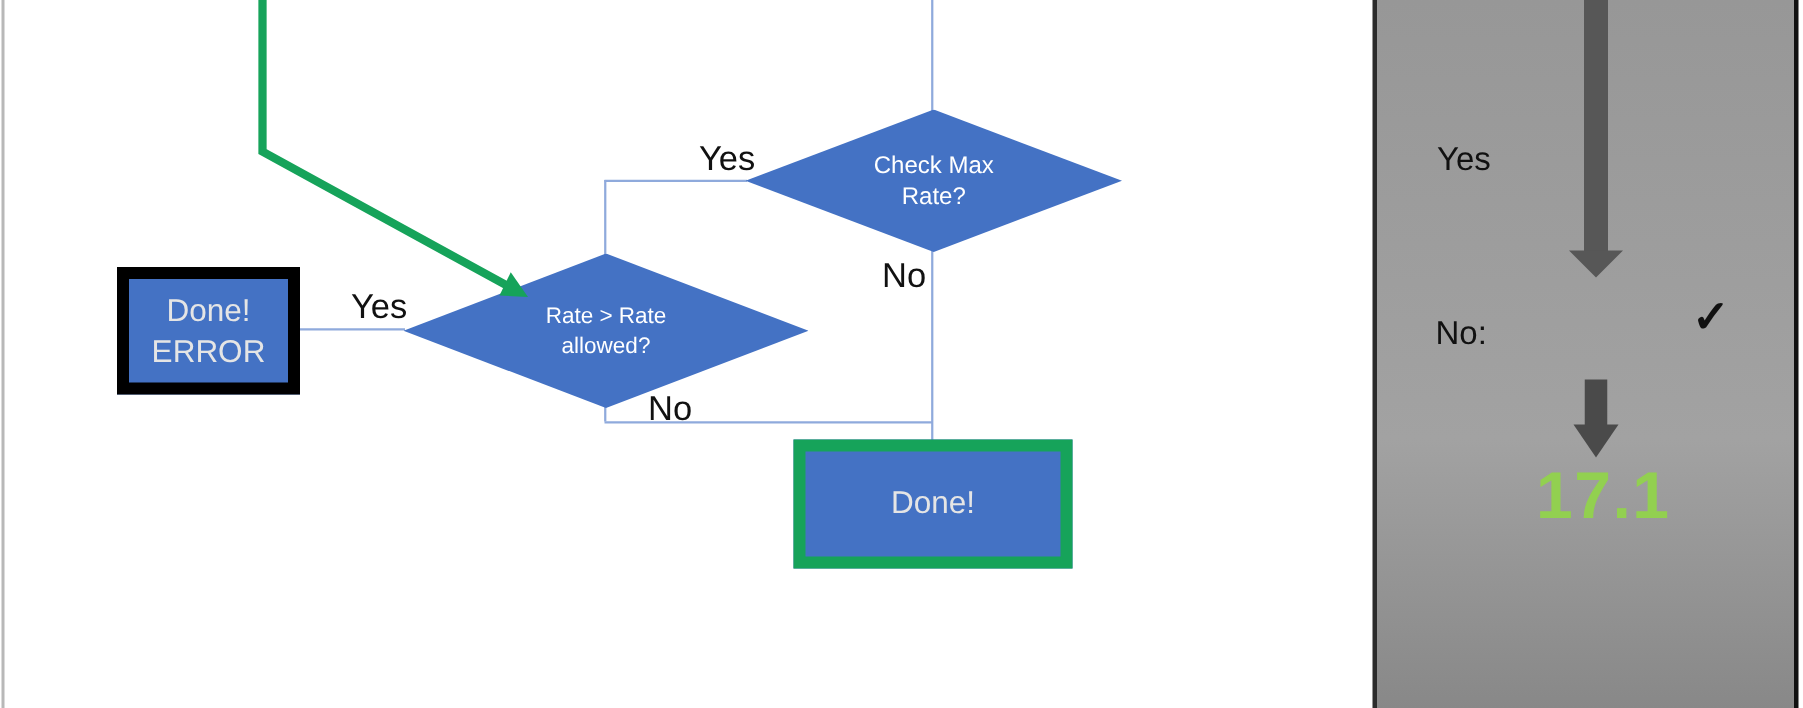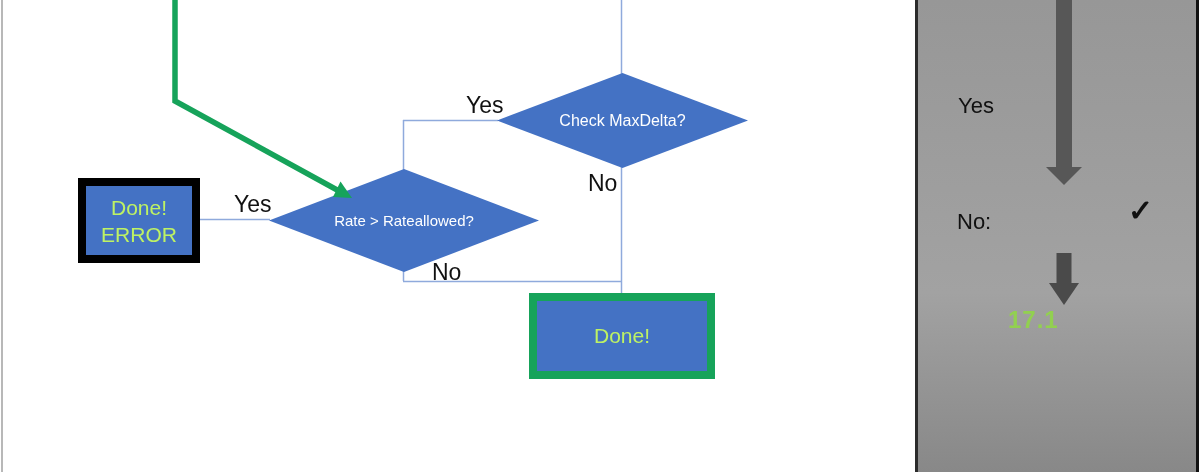--- a/index.html
+++ b/index.html
@@ -17,21 +17,21 @@
 
   
   #slide-edge {
     left: 1px; top: 0; width: 2px; height: 472px;
     background: #b8b8b8;
   }
 
   
   .node-box {
     background: #4472C4;
-    color: #bef264;
+    color: #e5e5e5;
     display: flex;
     flex-direction: column;
     align-items: center;
     justify-content: center;
     text-align: center;
   }
   #error-box {
     left: 78px; top: 178px; width: 122px; height: 85px;
     border: 8px solid #000000;
     font-size: 21px; line-height: 27px;
@@ -40,21 +40,21 @@
     left: 529px; top: 293px; width: 186px; height: 86px;
     border: 8px solid #16A35A;
     font-size: 21px;
   }
   .diamond {
     position: absolute;
     background: #4472C4;
     color: #ffffff;
     clip-path: polygon(50% 0%, 100% 50%, 50% 100%, 0% 50%);
     display: flex;
-    flex-direction: row;
+    flex-direction: column;
     align-items: center;
     justify-content: center;
     text-align: center;
   }
   #decision-max {
     left: 497px; top: 73px; width: 251px; height: 95px;
     font-size: 16px; line-height: 21px;
   }
   #decision-rate {
     left: 269px; top: 169px; width: 270px; height: 103px;
@@ -86,22 +86,22 @@
     position: absolute;
     color: #111111;
     font-size: 22px;
     white-space: nowrap;
   }
   #panel-yes   { left: 40px;  top: 93px; }
   #panel-no    { left: 39px;  top: 209px; }
   #panel-delta { left: 100px; top: 209px; }
   #panel-check { left: 210px; top: 193px; font-size: 30px; font-weight: bold; }
   #panel-value {
-    left: 90px; top: 306px;
-    font-size: 24px;
+    left: 106px; top: 306px;
+    font-size: 44px;
     font-weight: bold;
     color: #92D050;
     letter-spacing: 1px;
   }
 </style>
 </head>
 <body>
 
 <div id="stage">
 
@@ -113,21 +113,21 @@
       <line x1="403" y1="120.5" x2="498" y2="120.5"></line>
       <line x1="403.5" y1="120" x2="403.5" y2="281"></line>
       <line x1="403" y1="281.5" x2="621.5" y2="281.5"></line>
       <line x1="621.5" y1="166" x2="621.5" y2="295"></line>
       <line x1="199" y1="219.5" x2="270" y2="219.5"></line>
     </g>
   </svg>
 
   <div class="diamond" id="decision-max">
     <span>Check Max</span>
-    <span>Delta?</span>
+    <span>Rate?</span>
   </div>
 
   <div class="diamond" id="decision-rate">
     <span>Rate &gt; Rate</span>
     <span>allowed?</span>
   </div>
 
   <div class="abs node-box" id="error-box">
     <span>Done!</span>
     <span>ERROR</span>

